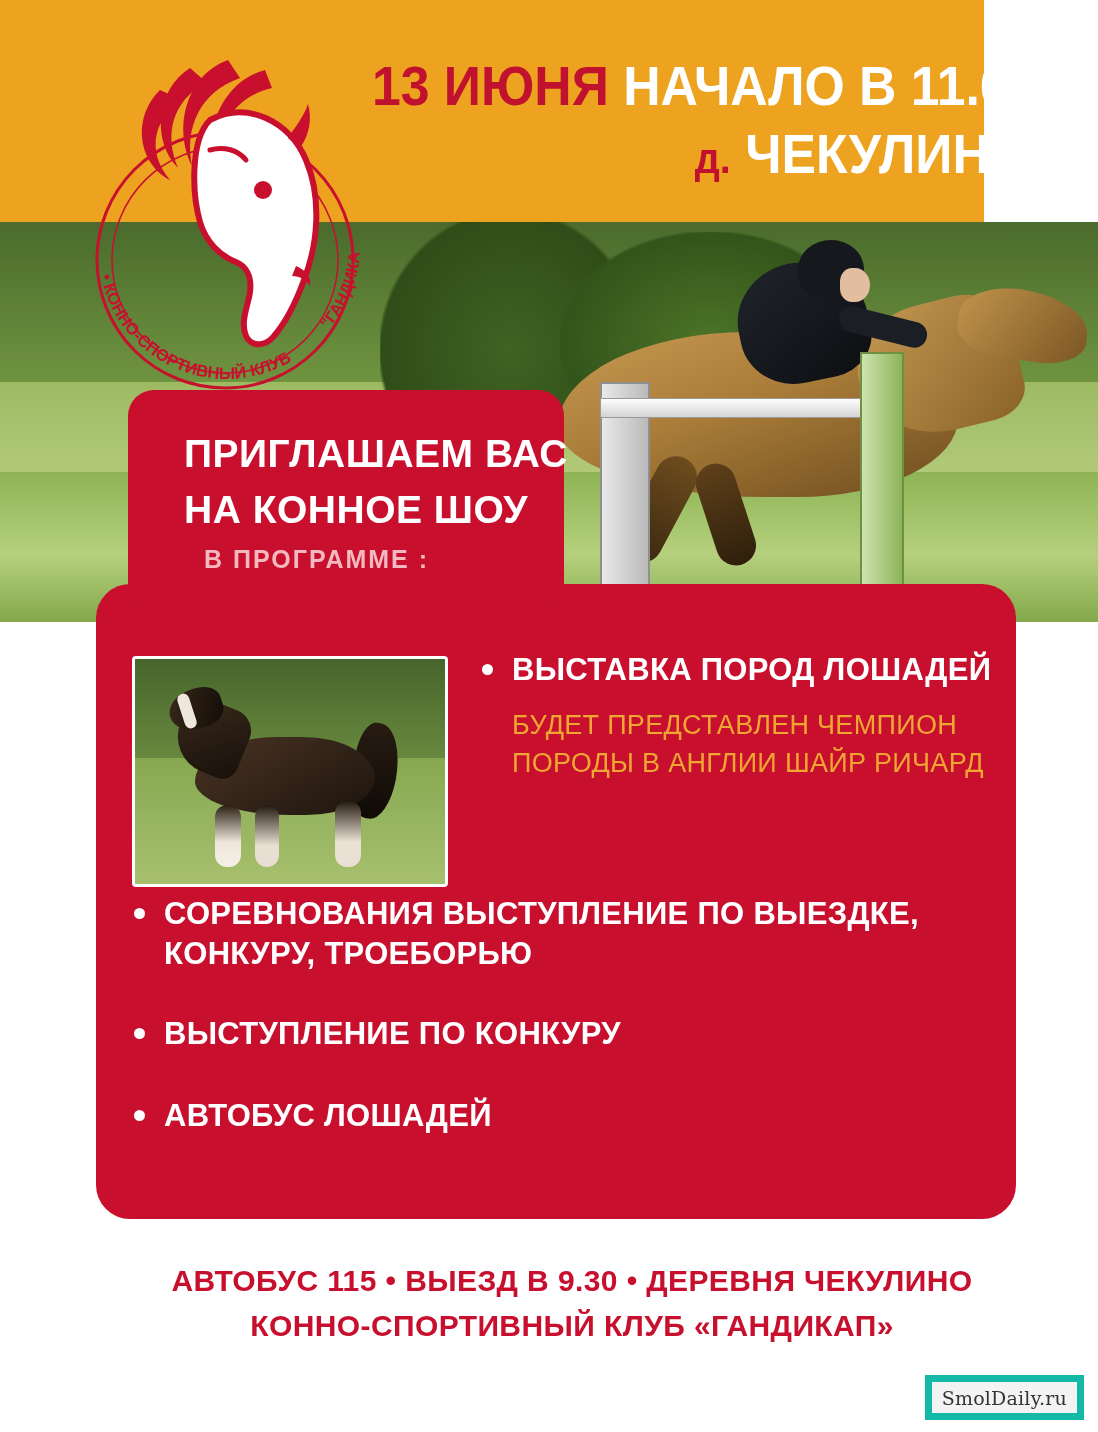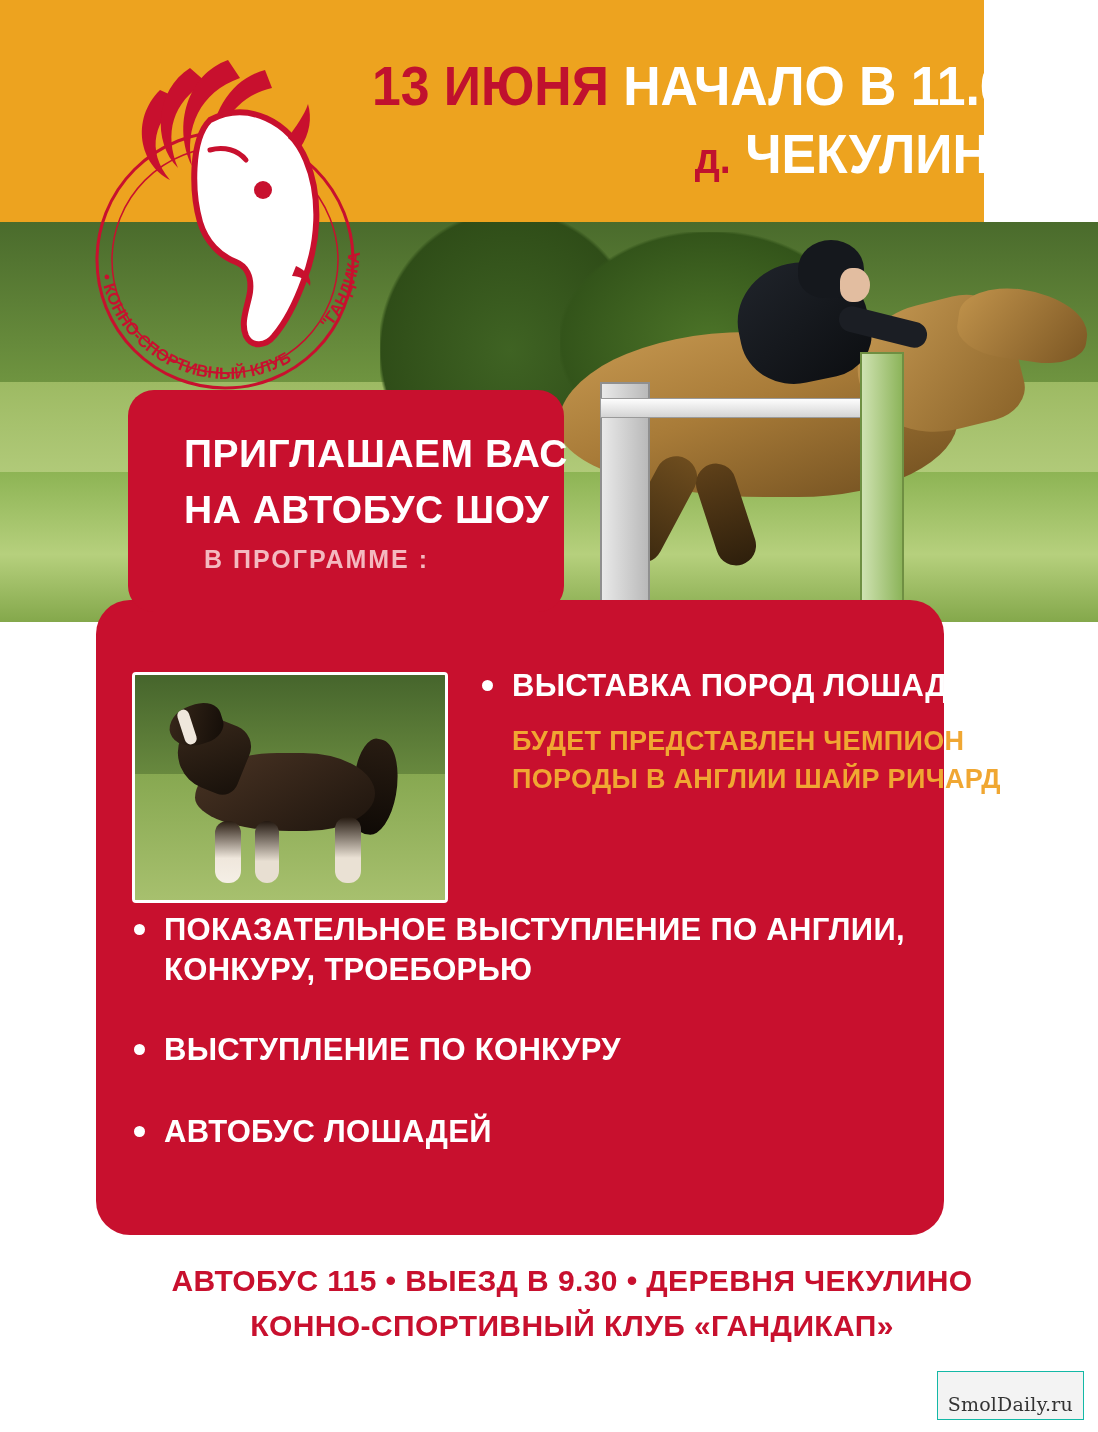--- a/index.html
+++ b/index.html
@@ -241,22 +241,22 @@
     font-weight: bold;
     letter-spacing: 2px;
     white-space: nowrap;
     margin-left: 20px;
   }
 
   
   .program-card {
     position: absolute;
     left: 96px;
-    top: 600px;
-    width: 848px;
+    top: 584px;
+    width: 920px;
     height: 635px;
     background: #c8102e;
     border-radius: 34px;
     z-index: 5;
   }
 
   .program-photo {
     position: absolute;
     left: 36px;
     top: 72px;
@@ -339,21 +339,21 @@
     letter-spacing: 0.3px;
   }
 
   #item-expo { left: 386px; top: 66px; width: 510px; }
   .expo-sub {
     position: absolute;
     left: 416px;
     top: 122px;
     width: 500px;
     color: #f0a732;
-    font-weight: bold;
+    font-weight: normal;
     font-size: 27px;
     line-height: 1.42;
     letter-spacing: 0.3px;
   }
 
   #item-demo { left: 38px; top: 310px; width: 800px; }
   #item-comp { left: 38px; top: 430px; width: 700px; }
   #item-rent { left: 38px; top: 512px; width: 700px; }
 
   
@@ -371,22 +371,22 @@
     letter-spacing: 0.4px;
     line-height: 1.5;
     white-space: nowrap;
     padding-left: 46px;
   }
 
   .watermark {
     position: absolute;
     right: 14px;
     bottom: 12px;
-    padding: 21px 10px 4px 10px;
-    border: 1px solid #14b8a6;
+    padding: 5px 10px 4px 10px;
+    border: 7px solid #14b8a6;
     background: #f3f3f3;
     font-family: "DejaVu Serif", serif;
     font-size: 19px;
     color: #333333;
     letter-spacing: 0.2px;
   }
 </style>
 </head>
 <body>
 
@@ -454,21 +454,21 @@
         <textPath href="#ringPathLeft" startOffset="2%">• КОННО-СПОРТИВНЫЙ КЛУБ</textPath>
       </text>
       <text font-family="Liberation Sans, sans-serif" font-size="16.5" font-weight="bold" fill="#c8102e">
         <textPath href="#ringPathRight" startOffset="0%">"ГАНДИКАП"</textPath>
       </text>
     </svg>
   </div>
 
   <div class="invite-card">
     <div class="invite-line1">ПРИГЛАШАЕМ ВАС</div>
-    <div class="invite-line2">НА АВТОБУС ШОУ</div>
+    <div class="invite-line2">НА КОННОЕ ШОУ</div>
     <div class="invite-sub">В ПРОГРАММЕ :</div>
   </div>
 
   <div class="program-card">
 
     <div class="program-photo">
       <div class="pp-sky"></div>
       <div class="pp-grass"></div>
       <div class="pp-tail"></div>
       <div class="pp-horse-body"></div>
@@ -481,21 +481,21 @@
     </div>
 
     <div class="bullet-row" id="item-expo">
       <span class="bullet-dot"></span>
       <div class="bullet-text">ВЫСТАВКА ПОРОД ЛОШАДЕЙ</div>
     </div>
     <div class="expo-sub">БУДЕТ ПРЕДСТАВЛЕН ЧЕМПИОН ПОРОДЫ В АНГЛИИ ШАЙР РИЧАРД</div>
 
     <div class="bullet-row" id="item-demo">
       <span class="bullet-dot"></span>
-      <div class="bullet-text">ПОКАЗАТЕЛЬНОЕ ВЫСТУПЛЕНИЕ ПО АНГЛИИ, КОНКУРУ, ТРОЕБОРЬЮ</div>
+      <div class="bullet-text">СОРЕВНОВАНИЯ ВЫСТУПЛЕНИЕ ПО ВЫЕЗДКЕ, КОНКУРУ, ТРОЕБОРЬЮ</div>
     </div>
 
     <div class="bullet-row" id="item-comp">
       <span class="bullet-dot"></span>
       <div class="bullet-text">ВЫСТУПЛЕНИЕ ПО КОНКУРУ</div>
     </div>
 
     <div class="bullet-row" id="item-rent">
       <span class="bullet-dot"></span>
       <div class="bullet-text">АВТОБУС ЛОШАДЕЙ</div>

